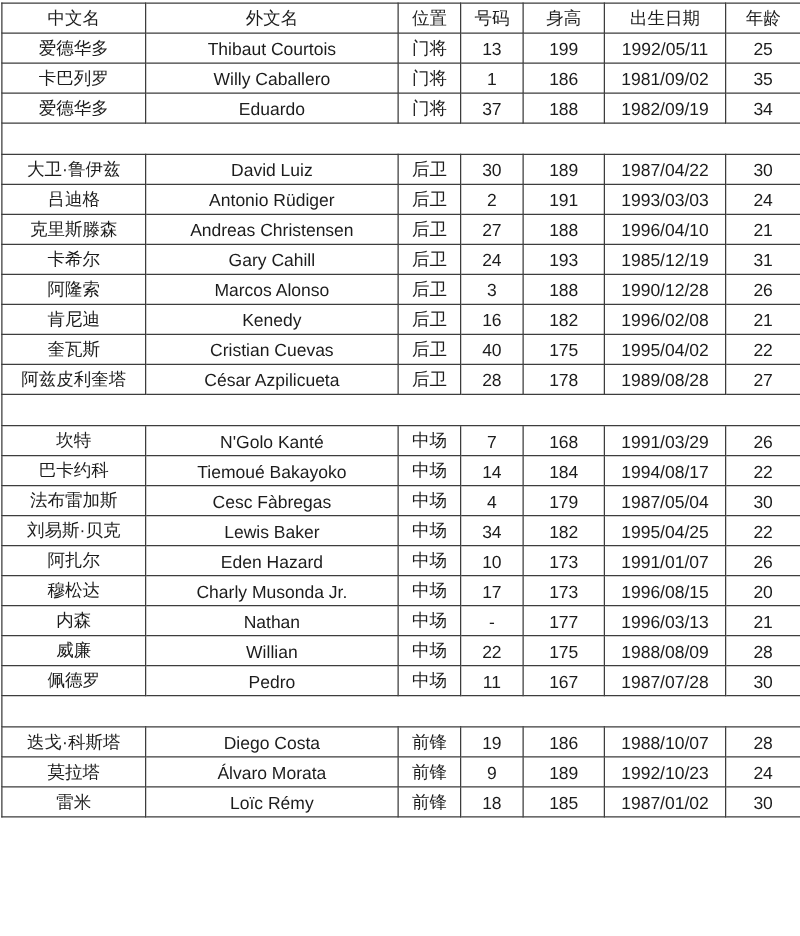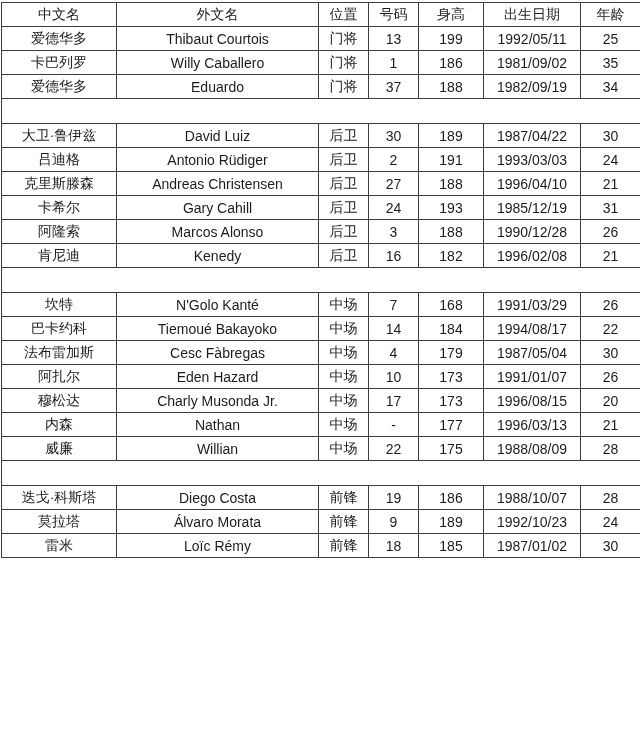--- a/index.html
+++ b/index.html
@@ -151,20 +151,38 @@
         </tr>
         <tr>
           <td>肯尼迪</td>
           <td>Kenedy</td>
           <td>后卫</td>
           <td>16</td>
           <td>182</td>
           <td>1996/02/08</td>
           <td>21</td>
         </tr>
+        <tr>
+          <td>奎瓦斯</td>
+          <td>Cristian Cuevas</td>
+          <td>后卫</td>
+          <td>40</td>
+          <td>175</td>
+          <td>1995/04/02</td>
+          <td>22</td>
+        </tr>
+        <tr>
+          <td>阿兹皮利奎塔</td>
+          <td>César Azpilicueta</td>
+          <td>后卫</td>
+          <td>28</td>
+          <td>178</td>
+          <td>1989/08/28</td>
+          <td>27</td>
+        </tr>
         <tr class="spacer-row">
           <td colspan="7"></td>
         </tr>
         <tr>
           <td>坎特</td>
           <td>N'Golo Kanté</td>
           <td>中场</td>
           <td>7</td>
           <td>168</td>
           <td>1991/03/29</td>
@@ -182,20 +200,29 @@
         <tr>
           <td>法布雷加斯</td>
           <td>Cesc Fàbregas</td>
           <td>中场</td>
           <td>4</td>
           <td>179</td>
           <td>1987/05/04</td>
           <td>30</td>
         </tr>
         <tr>
+          <td>刘易斯·贝克</td>
+          <td>Lewis Baker</td>
+          <td>中场</td>
+          <td>34</td>
+          <td>182</td>
+          <td>1995/04/25</td>
+          <td>22</td>
+        </tr>
+        <tr>
           <td>阿扎尔</td>
           <td>Eden Hazard</td>
           <td>中场</td>
           <td>10</td>
           <td>173</td>
           <td>1991/01/07</td>
           <td>26</td>
         </tr>
         <tr>
           <td>穆松达</td>
@@ -216,20 +243,29 @@
           <td>21</td>
         </tr>
         <tr>
           <td>威廉</td>
           <td>Willian</td>
           <td>中场</td>
           <td>22</td>
           <td>175</td>
           <td>1988/08/09</td>
           <td>28</td>
+        </tr>
+        <tr>
+          <td>佩德罗</td>
+          <td>Pedro</td>
+          <td>中场</td>
+          <td>11</td>
+          <td>167</td>
+          <td>1987/07/28</td>
+          <td>30</td>
         </tr>
         <tr class="spacer-row">
           <td colspan="7"></td>
         </tr>
         <tr>
           <td>迭戈·科斯塔</td>
           <td>Diego Costa</td>
           <td>前锋</td>
           <td>19</td>
           <td>186</td>

